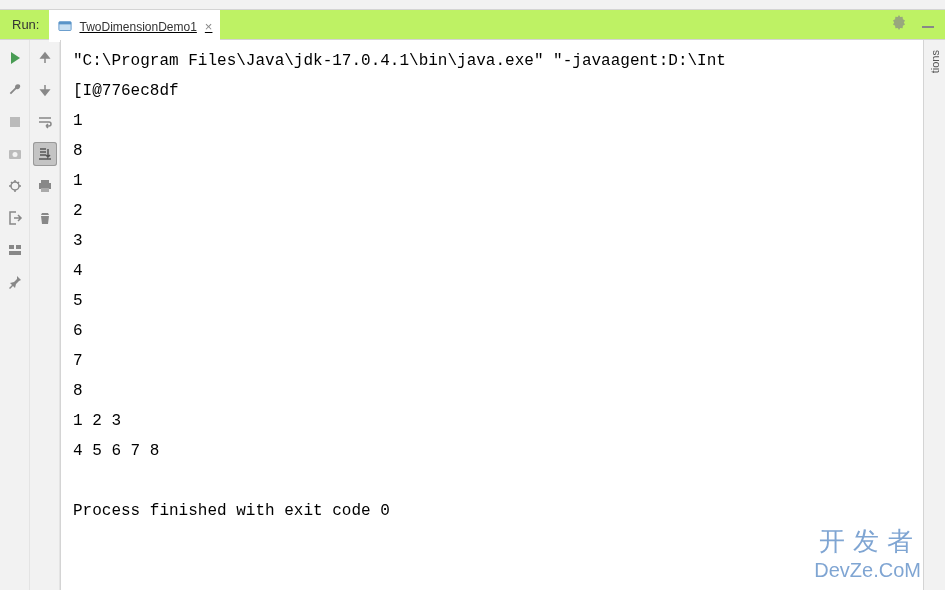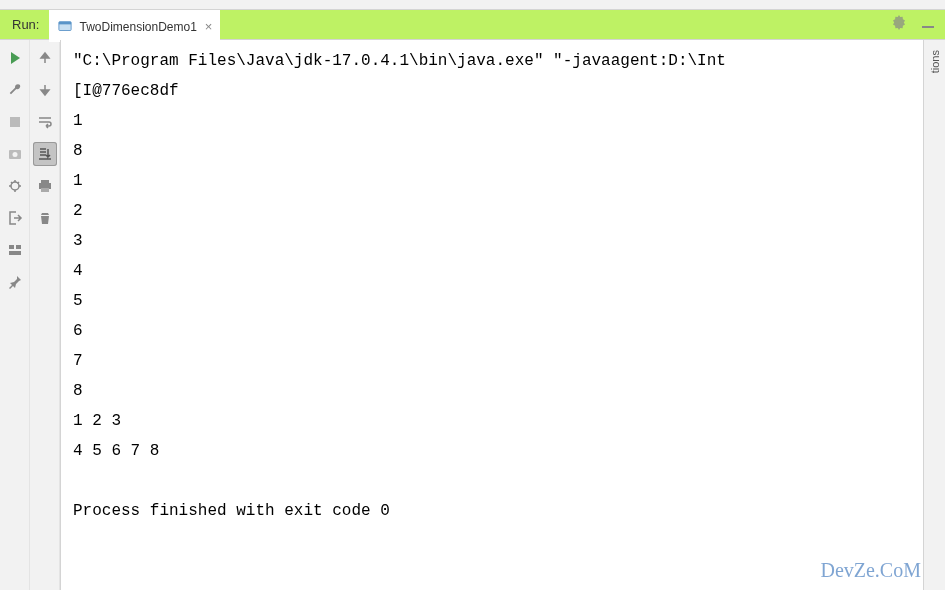--- a/index.html
+++ b/index.html
@@ -36,20 +36,21 @@
     .tab {
       display: flex;
       align-items: center;
       height: 29px;
       padding: 14px 8px;
       background: #fff;
       border-top: 3px solid transparent;
       border-bottom: 1px solid #fff;
       position: relative;
       bottom: -1px;
+      text-decoration: underline;
     }
     .tab-icon {
       width: 16px;
       height: 16px;
       margin-right: 6px;
       display: inline-flex;
       align-items: center;
       justify-content: center;
     }
     .tab-icon svg {
@@ -162,21 +163,21 @@
     .watermark-cn {
       font-size: 26px;
       color: #4a7fc0;
       font-weight: normal;
       letter-spacing: 8px;
       opacity: 0.7;
     }
     .watermark-en {
       font-size: 20px;
       color: #4a7fc0;
-      font-family: Liberation Serif, serif;
+      font-family: Liberation Sans, sans-serif;
       opacity: 0.7;
     }
   </style>
 </head>
 <body>
 
 <div class="top-bar"></div>
 
 <div class="header">
   <span class="run-label">Run:</span>
@@ -306,14 +307,15 @@
 
 Process finished with exit code 0</div>
   </div>
 
   <div class="right-edge">
     <span class="right-edge-text">tions</span>
   </div>
 </div>
 
 <div class="watermark">
+  <div class="watermark-cn">开发者</div>
   <div class="watermark-en">DevZe.CoM</div>
 </div>
 
 </body></html>

